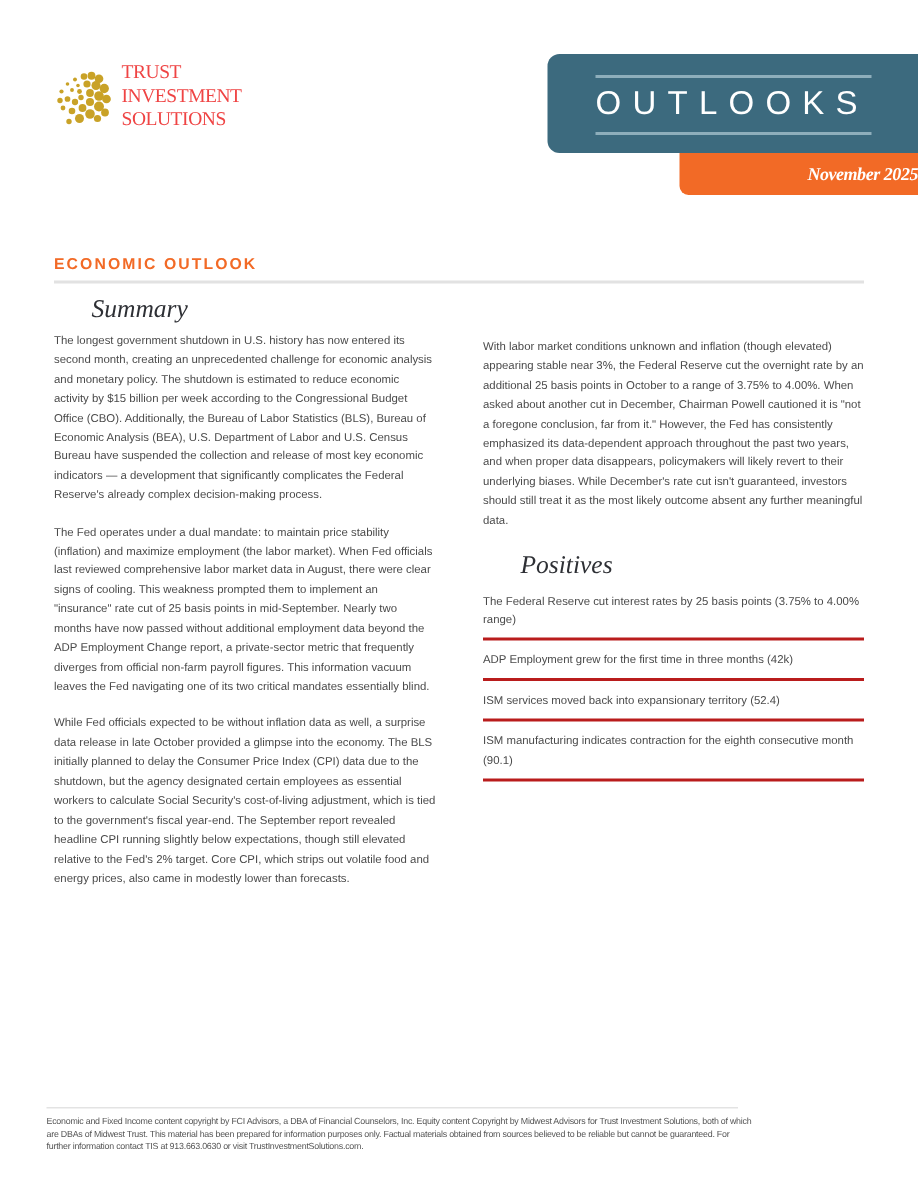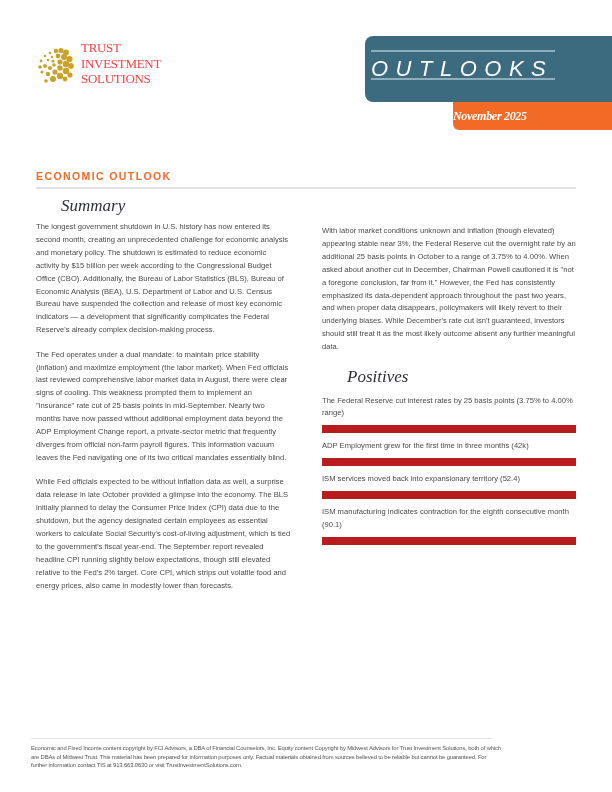--- a/index.html
+++ b/index.html
@@ -5,43 +5,43 @@
     * { box-sizing: border-box; margin: 0; padding: 0; }
     html, body { width: 612px; height: 792px; background: #ffffff; overflow: hidden; }
     body { position: relative; font-family: "Liberation Sans", sans-serif; color: #4a4a4a; }
 
     .logo { position: absolute; left: 34px; top: 40px; width: 200px; height: 50px; }
     .logo-mark { position: absolute; left: 0; top: 5px; width: 40px; height: 40px; }
     .logo-text { position: absolute; left: 47px; top: 0; font-family: "Liberation Serif", serif; color: #ef4444; font-size: 13px; line-height: 15.5px; letter-spacing: -0.3px; }
     .logo-text div { white-space: nowrap; }
 
     .outlooks-banner { position: absolute; left: 365px; top: 36px; width: 247px; height: 66px; background: #3c6a7e; border-radius: 8px 0 0 8px; }
-    .outlooks-inner { position: absolute; left: 6px; top: 14px; width: 184px; height: 30px; font-style: italic; }
+    .outlooks-inner { position: absolute; left: 32px; top: 14px; width: 184px; height: 40px; }
     .outlooks-rule { position: absolute; left: 0; width: 184px; height: 2px; background: #8eaebb; }
     .outlooks-rule.top { top: 0; }
     .outlooks-rule.bottom { bottom: 0; }
     .outlooks-title { position: absolute; left: 0; top: 6px; width: 190px; font-family: "Liberation Sans", sans-serif; color: #ffffff; font-size: 22px; letter-spacing: 7.5px; font-weight: normal; line-height: 26px; }
 
     .date-tab { position: absolute; left: 453px; top: 102px; width: 159px; height: 28px; background: #f26a26; border-radius: 0 0 0 6px; }
-    .date-text { position: absolute; left: 0; right: 0; top: 7px; text-align: left; font-family: "Liberation Serif", serif; font-style: italic; font-weight: bold; color: #ffffff; font-size: 12px; letter-spacing: -0.3px; }
+    .date-text { position: absolute; left: 0; right: 0; top: 7px; text-align: right; font-family: "Liberation Serif", serif; font-style: italic; font-weight: bold; color: #ffffff; font-size: 12px; letter-spacing: -0.3px; }
 
     .section-label { position: absolute; left: 36px; top: 170px; color: #f26a26; font-weight: bold; font-size: 10.5px; letter-spacing: 1.4px; }
     .section-rule { position: absolute; left: 36px; top: 187px; width: 540px; height: 2px; background: #e2e2e2; }
 
     .col { position: absolute; top: 195px; width: 254px; }
     .col.left { left: 36px; width: 255px; }
     .col.right { left: 322px; width: 256px; }
 
     h2.serif-head { font-family: "Liberation Serif", serif; font-style: italic; font-weight: normal; color: #2e3035; font-size: 17px; line-height: 22px; margin-bottom: 4px; margin-left: 25px; }
     p.body { font-size: 7.6px; line-height: 12.9px; color: #4a4a4a; margin-bottom: 11.5px; }
 
     .right-para { margin-top: 30px; }
     .list-head { margin-top: 9px; margin-bottom: 6px; }
     .list { list-style: none; }
-    .list-item { font-size: 7.6px; line-height: 12.9px; color: #4a4a4a; padding: 3px 0 5px 0; border-bottom: 8px solid #b91c1c; margin-bottom: 4px; width: 254px; }
+    .list-item { font-size: 7.6px; line-height: 12.9px; color: #4a4a4a; padding: 3px 0 5px 0; border-bottom: 2px solid #b91c1c; margin-bottom: 4px; width: 254px; }
     .neg-head { margin-top: 9px; margin-bottom: 2px; }
 
     .footer-rule { position: absolute; left: 31px; top: 738px; width: 461px; height: 1px; background: #e3e3e3; }
     .footer-text { position: absolute; left: 31px; top: 744px; width: 470px; font-family: "Liberation Sans", sans-serif; font-size: 5.9px; line-height: 8.6px; color: #555; letter-spacing: -0.15px; }
   </style>
 </head>
 <body>
 
 <div class="logo">
   <svg class="logo-mark" viewBox="0 0 40 40">

